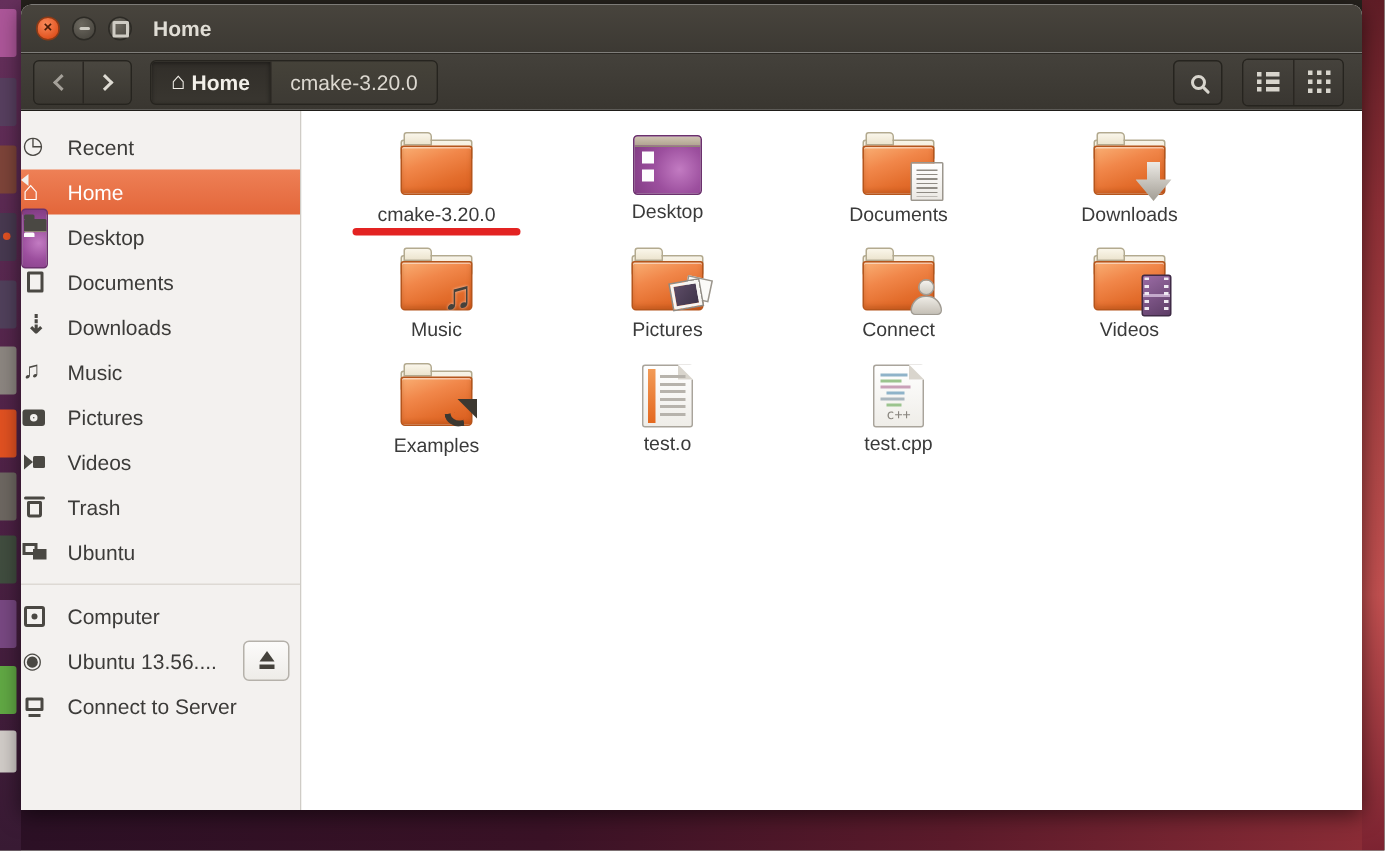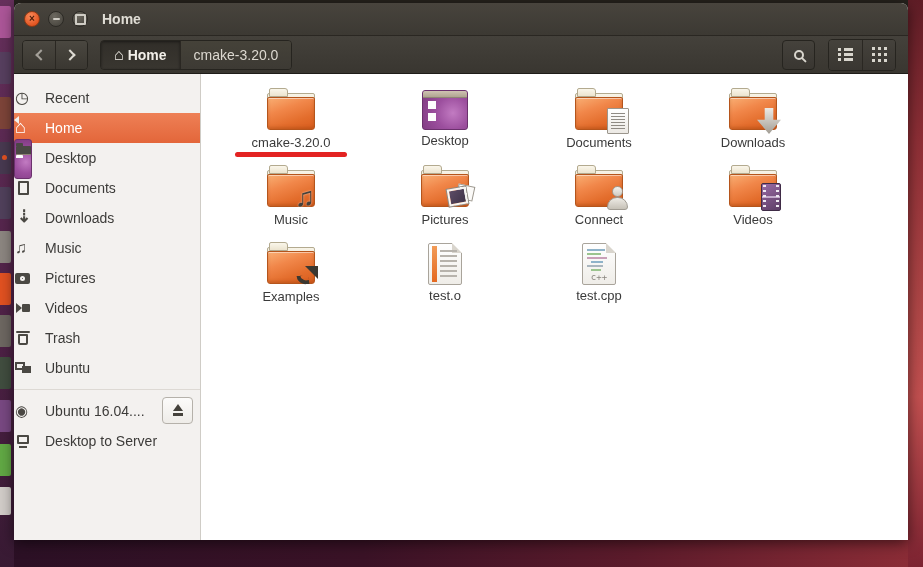--- a/index.html
+++ b/index.html
@@ -327,27 +327,31 @@
           <div class="sb-item">
     <span class="sb-icon icon-trash"></span>
     <span class="sb-label">Trash</span>
   </div>
           <div class="sb-item">
     <span class="sb-icon icon-network"></span>
     <span class="sb-label">Ubuntu</span>
   </div>
           <div class="sb-sep"></div>
           <div class="sb-item">
+    <span class="sb-icon icon-computer"></span>
+    <span class="sb-label">Computer</span>
+  </div>
+          <div class="sb-item">
     <span class="sb-icon icon-disc"></span>
-    <span class="sb-label">Ubuntu 16.04....</span>
+    <span class="sb-label">Ubuntu 13.56....</span>
   <div class="eject-btn"></div>
           </div>
           <div class="sb-item">
     <span class="sb-icon icon-server"></span>
-    <span class="sb-label">Desktop to Server</span>
+    <span class="sb-label">Connect to Server</span>
   </div>
         </div>
       <div class="main">
         <div class="file-grid">
             <div class="file-cell">
     <div class="file-icon icon-folder">
       <span class="ftab"></span>
 
     </div>
     <div class="file-label">cmake-3.20.0</div>

